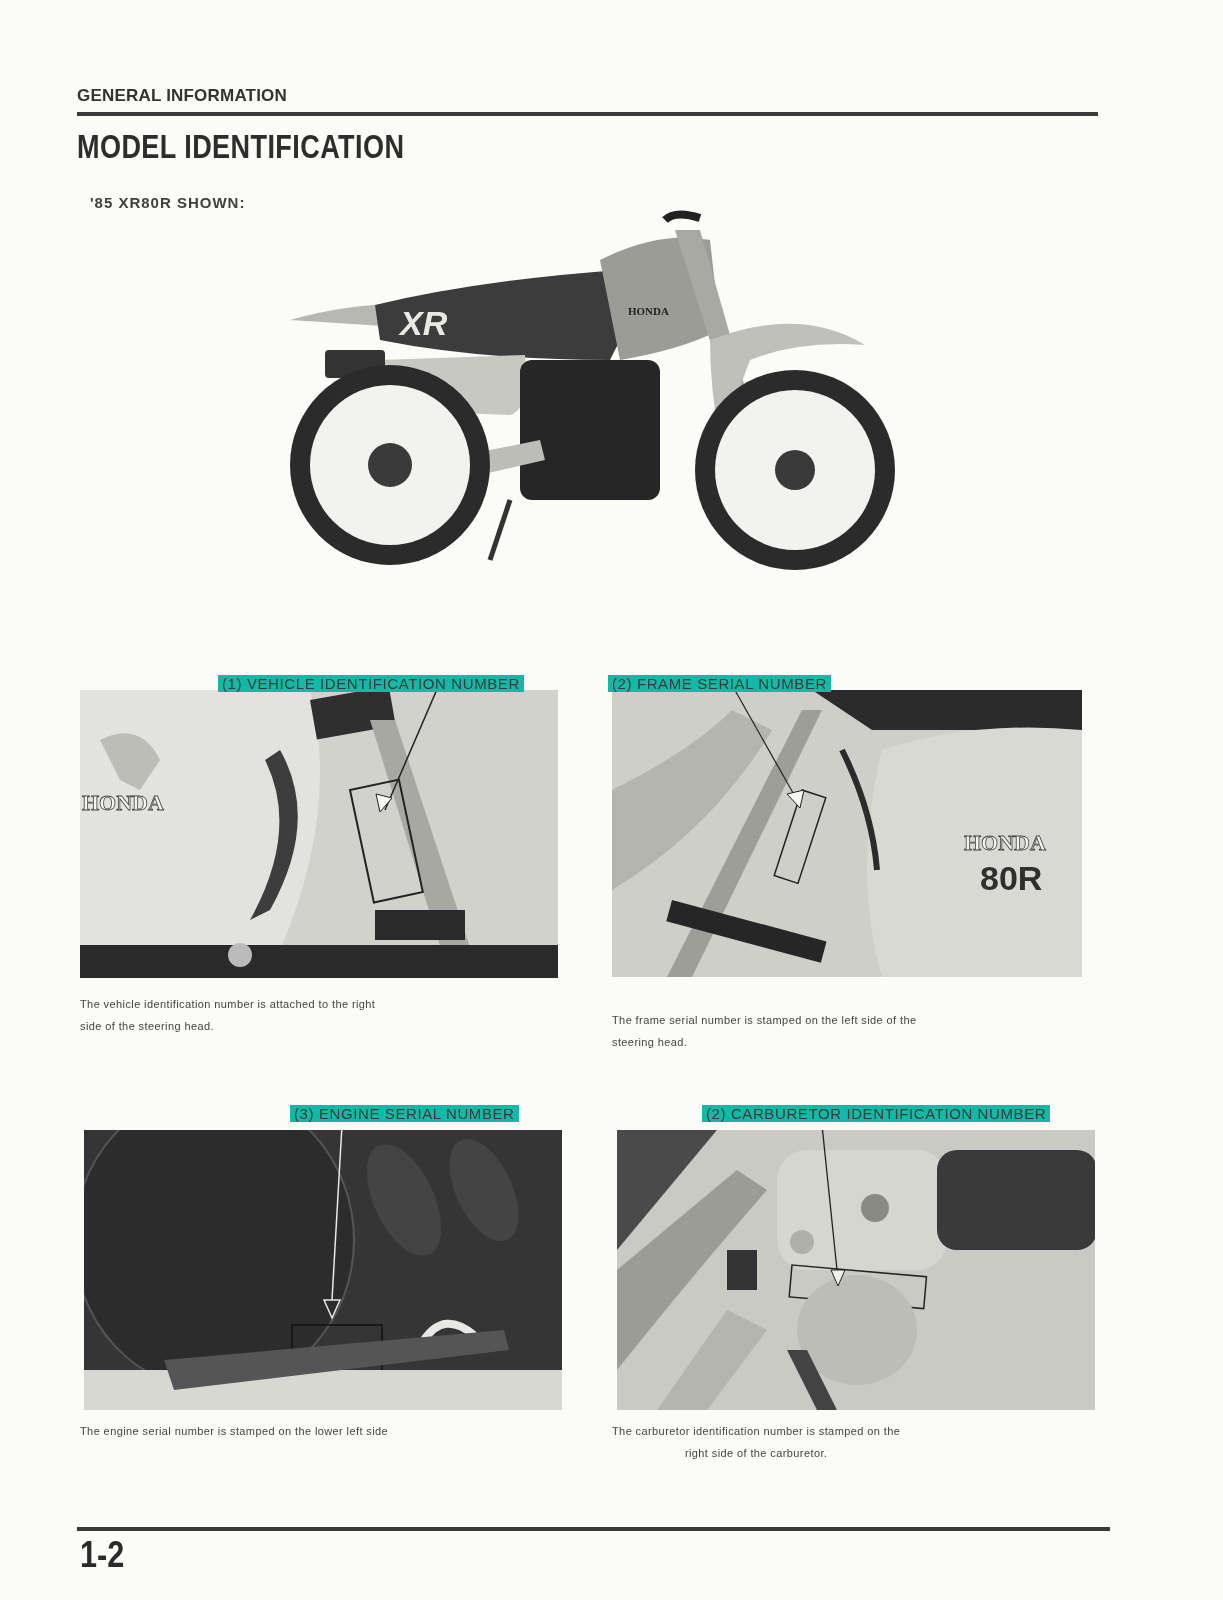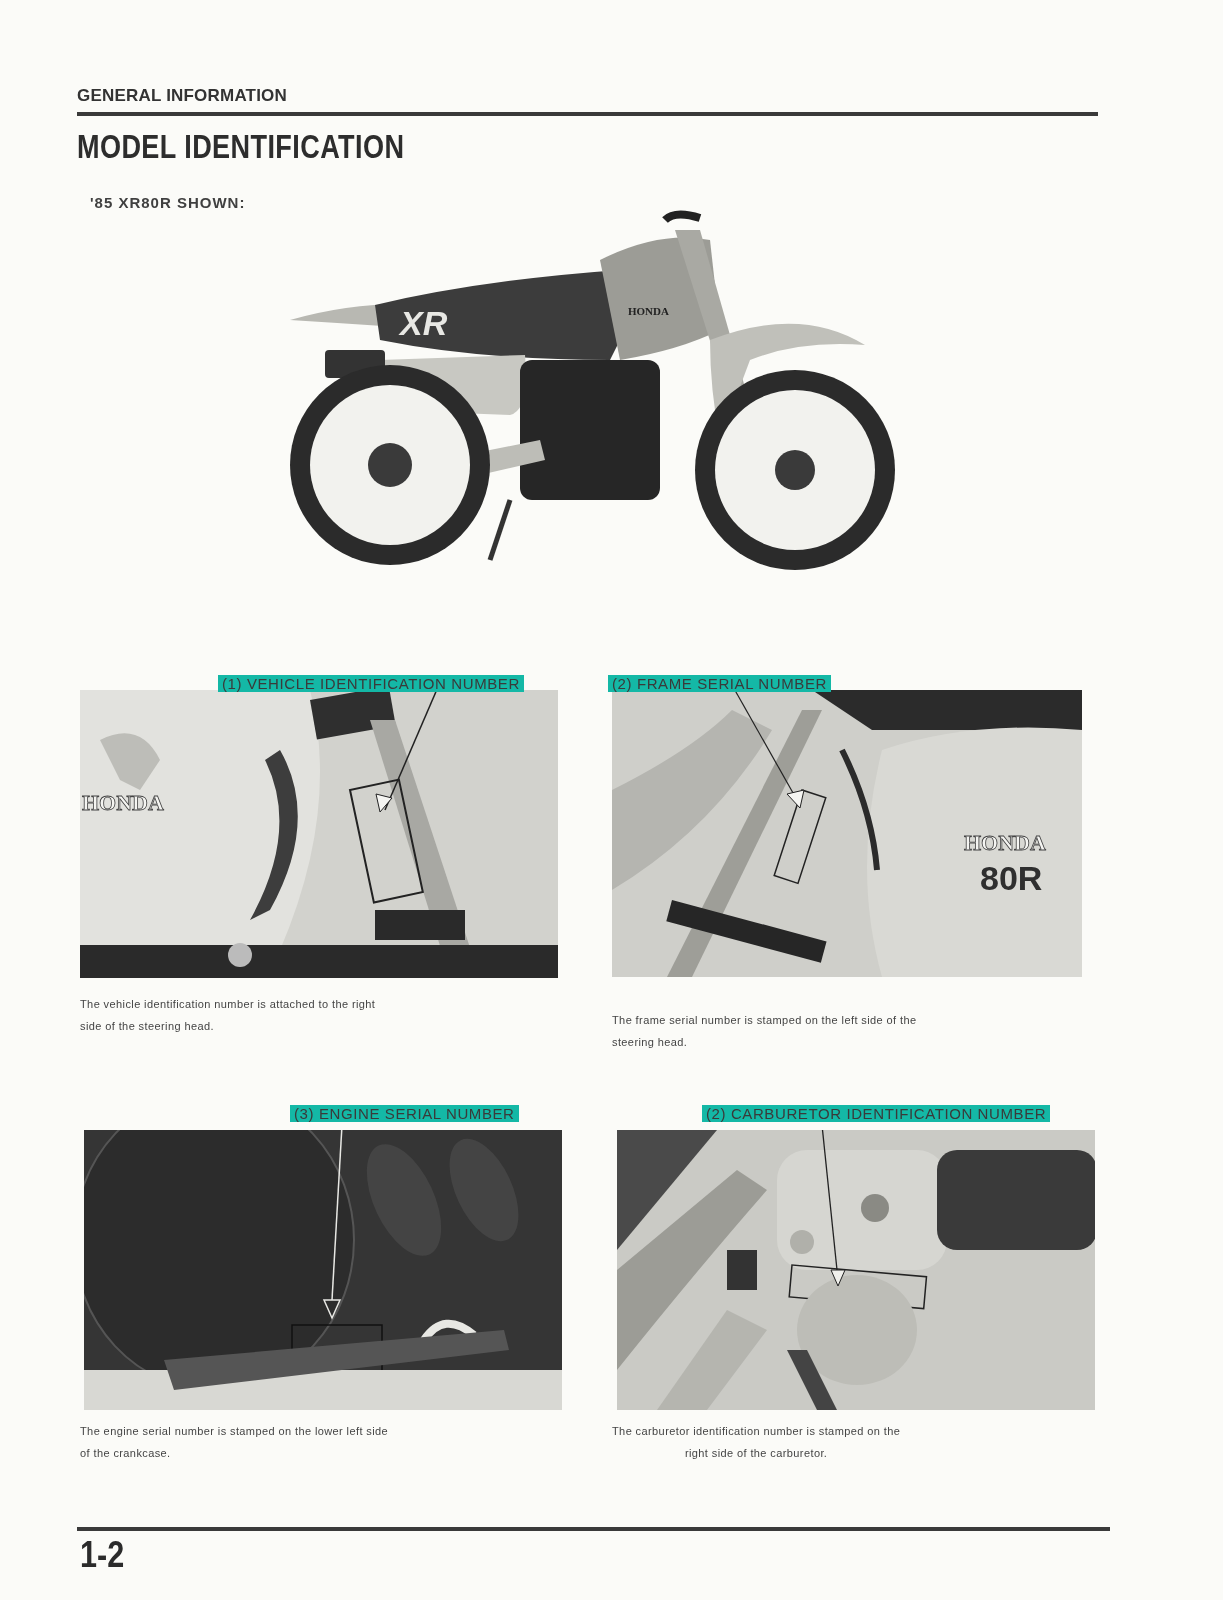--- a/index.html
+++ b/index.html
@@ -123,21 +123,20 @@
     <path d="M340 210 Q360 180 390 205" stroke="#e8e8e4" stroke-width="8" fill="none"></path>
     <rect x="0" y="240" width="478" height="40" fill="#d8d8d3"></rect>
     <path d="M80 230 L420 200 L425 220 L90 260Z" fill="#555"></path>
     <line x1="258" y1="-5" x2="248" y2="170" stroke="#e8e8e4" stroke-width="1.5"></line>
     <path d="M240 170 L256 170 L248 188 Z" fill="none" stroke="#e8e8e4" stroke-width="1.5"></path>
   </svg>
 </div>
 <div class="callout" style="left:290px; top:1105px;">(3) ENGINE SERIAL NUMBER</div>
 <div class="caption" style="left:80px; top:1420px;">
   <div>The engine serial number is stamped on the lower left side</div>
-  <div>of the crankcase.</div>
 </div>
 
 <div class="photo" style="left:617px; top:1130px; width:478px; height:280px; background:#c5c5c0;">
   <svg width="478" height="280" viewBox="0 0 478 280">
     <rect width="478" height="280" fill="#cacac5"></rect>
     <path d="M0 0 L100 0 L0 120 Z" fill="#4a4a4a"></path>
     <path d="M0 140 Q60 90 120 40 L150 60 Q80 140 0 240Z" fill="#9c9c96"></path>
     <path d="M40 280 L110 180 L150 200 L90 280Z" fill="#b5b5af"></path>
     <rect x="160" y="20" width="170" height="120" rx="30" fill="#d6d6d1"></rect>
     <rect x="320" y="20" width="160" height="100" rx="20" fill="#3a3a3a"></rect>

